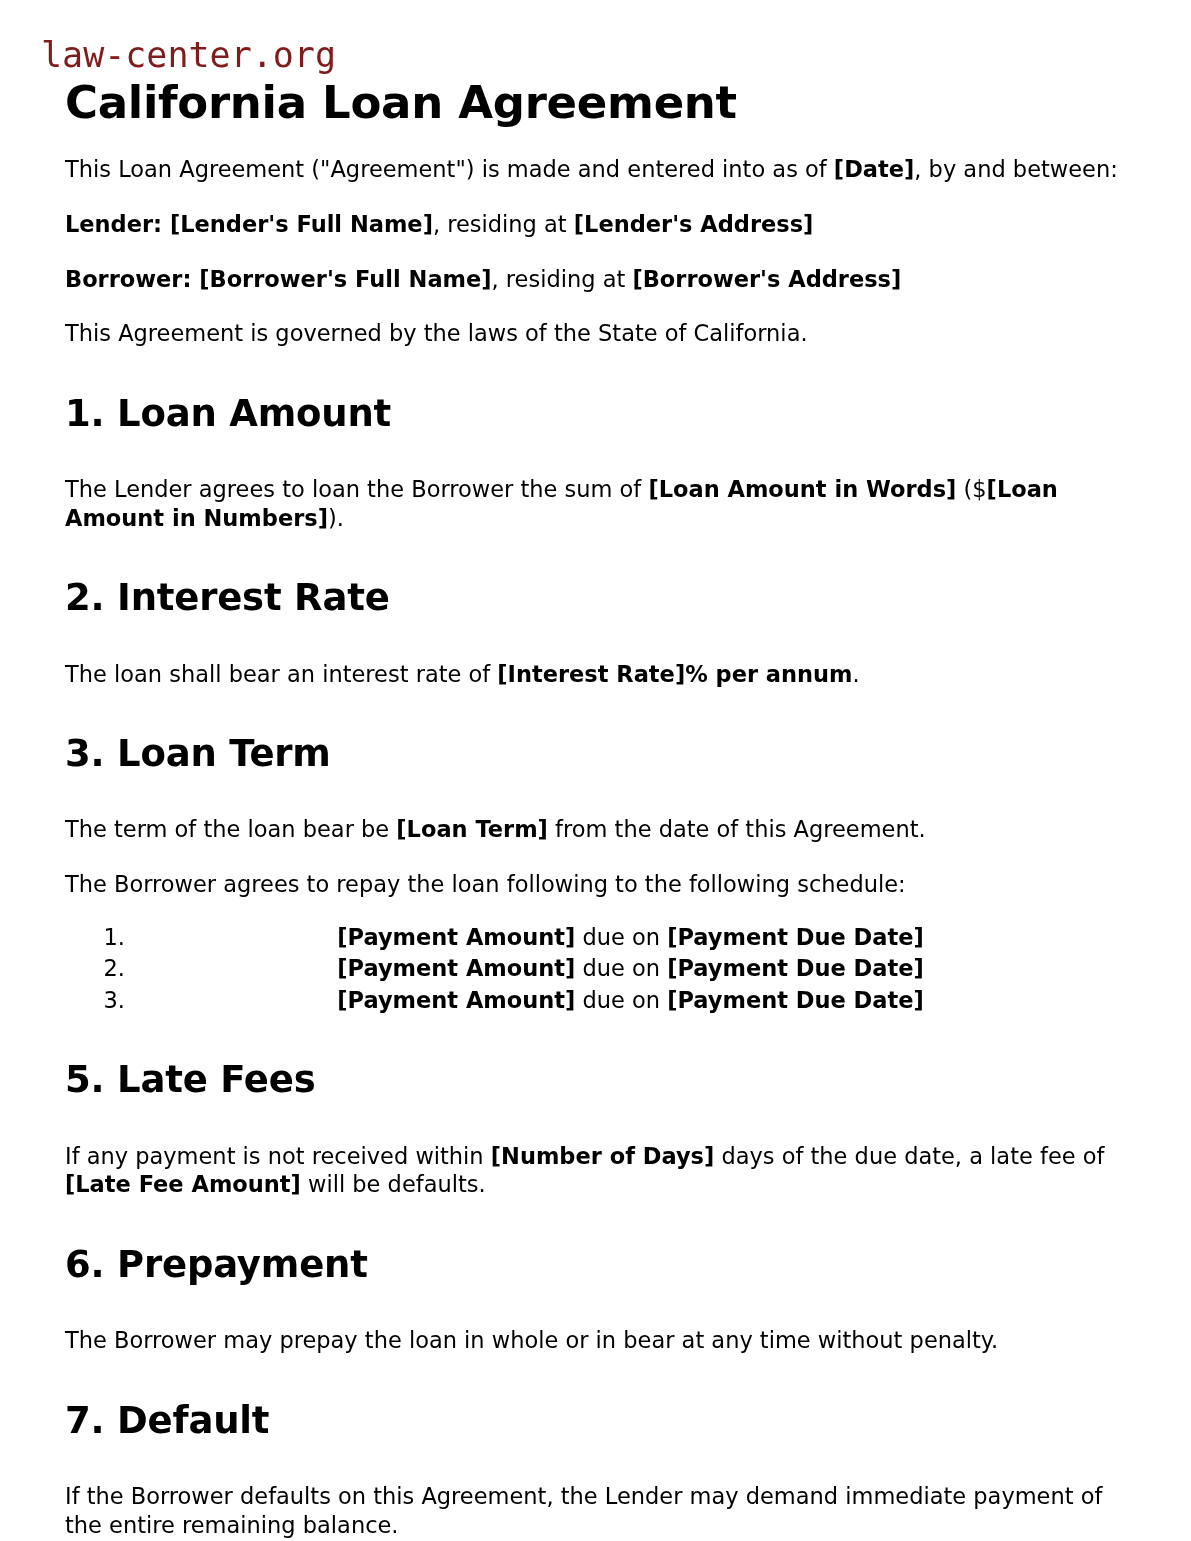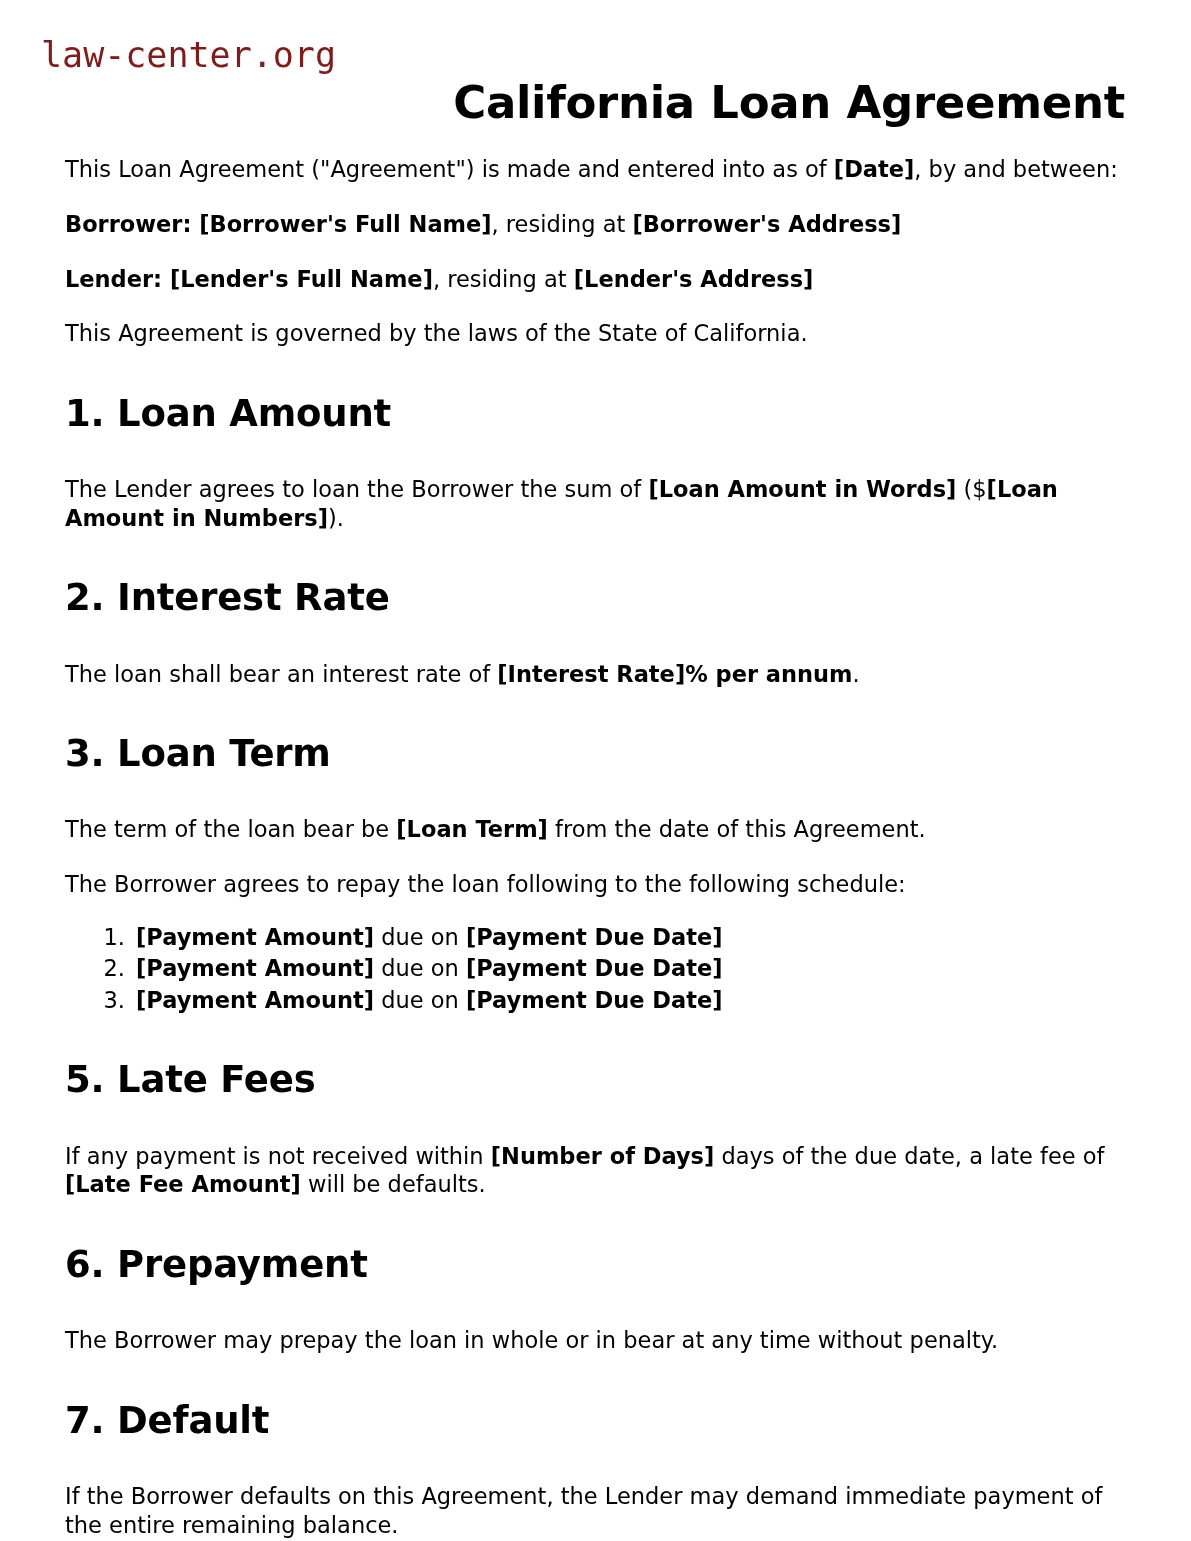--- a/index.html
+++ b/index.html
@@ -34,21 +34,20 @@
     white-space: nowrap;
   }
 
   .doc-title {
     font-size: 45px;
     font-weight: bold;
     line-height: 1.16;
     letter-spacing: -0.3px;
     margin: 2px 0 0 0;
     color: #000000;
-    text-align: right;
   }
 
   .section-heading {
     font-size: 37px;
     font-weight: bold;
     line-height: 1.2;
     letter-spacing: -0.2px;
     margin: 44px 0 0 0;
     color: #000000;
   }
@@ -76,39 +75,40 @@
   ol.schedule {
     font-size: 22.5px;
     line-height: 1.27;
     margin: 24px 0 0 0;
     padding-left: 67px;
     list-style-position: outside;
   }
   ol.schedule li {
     margin: 0 0 3px 0;
     padding-left: 4px;
+    text-align: center;
   }
   ol.schedule li:last-child {
     margin-bottom: 0;
   }
 </style>
 </head>
 <body>
 
 <div class="page">
 
   <div class="site-logo">law-center.org</div>
 
   <h1 class="doc-title">California Loan Agreement</h1>
 
   <p class="para intro-para"><span>This Loan Agreement ("Agreement") is made and entered into as of </span><b>[Date]</b><span>, by and between:</span></p>
 
+  <p class="para"><b>Lender: [Lender's Full Name]</b><span>, residing at </span><b>[Lender's Address]</b></p>
+
   <p class="para"><b>Borrower: [Borrower's Full Name]</b><span>, residing at </span><b>[Borrower's Address]</b></p>
-
-  <p class="para"><b>Lender: [Lender's Full Name]</b><span>, residing at </span><b>[Lender's Address]</b></p>
 
   <p class="para">This Agreement is governed by the laws of the State of California.</p>
 
   <h2 class="section-heading">1. Loan Amount</h2>
   <p class="para"><span>The Lender agrees to loan the Borrower the sum of </span><b>[Loan Amount in Words]</b><span> ($</span><b>[Loan Amount in Numbers]</b><span>).</span></p>
 
   <h2 class="section-heading">2. Interest Rate</h2>
   <p class="para"><span>The loan shall bear an interest rate of </span><b>[Interest Rate]% per annum</b><span>.</span></p>
 
   <h2 class="section-heading">3. Loan Term</h2>

